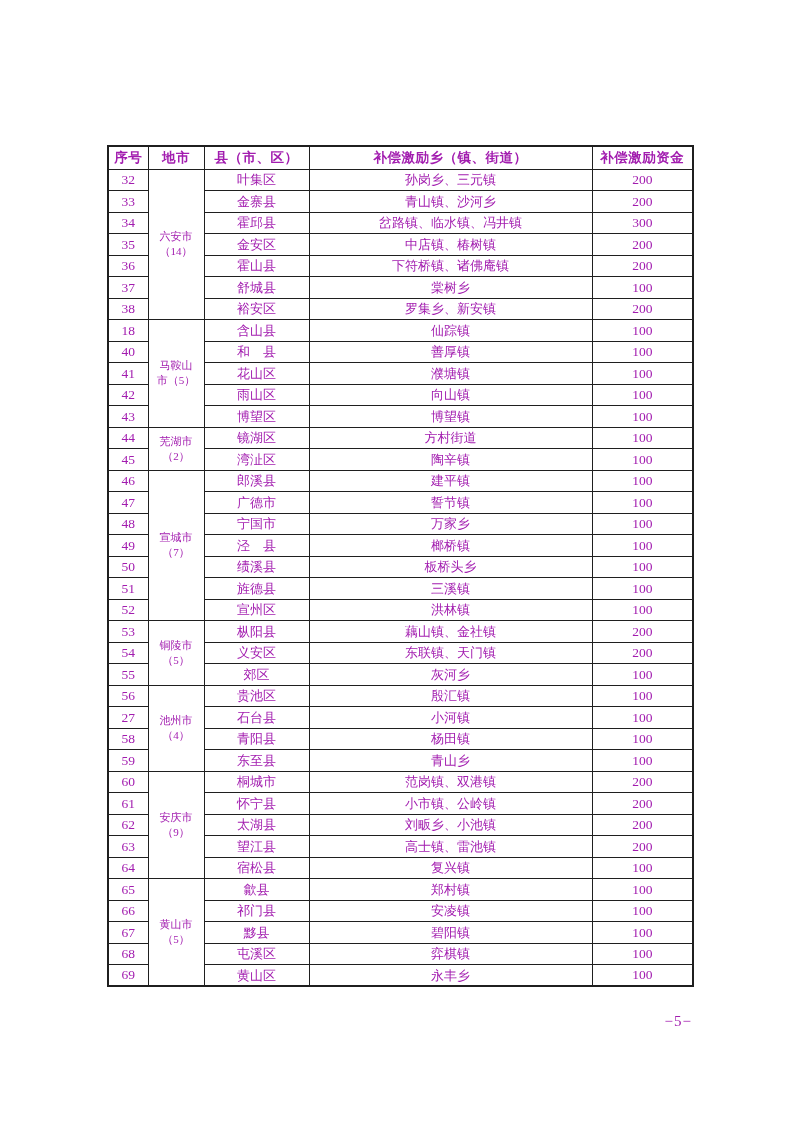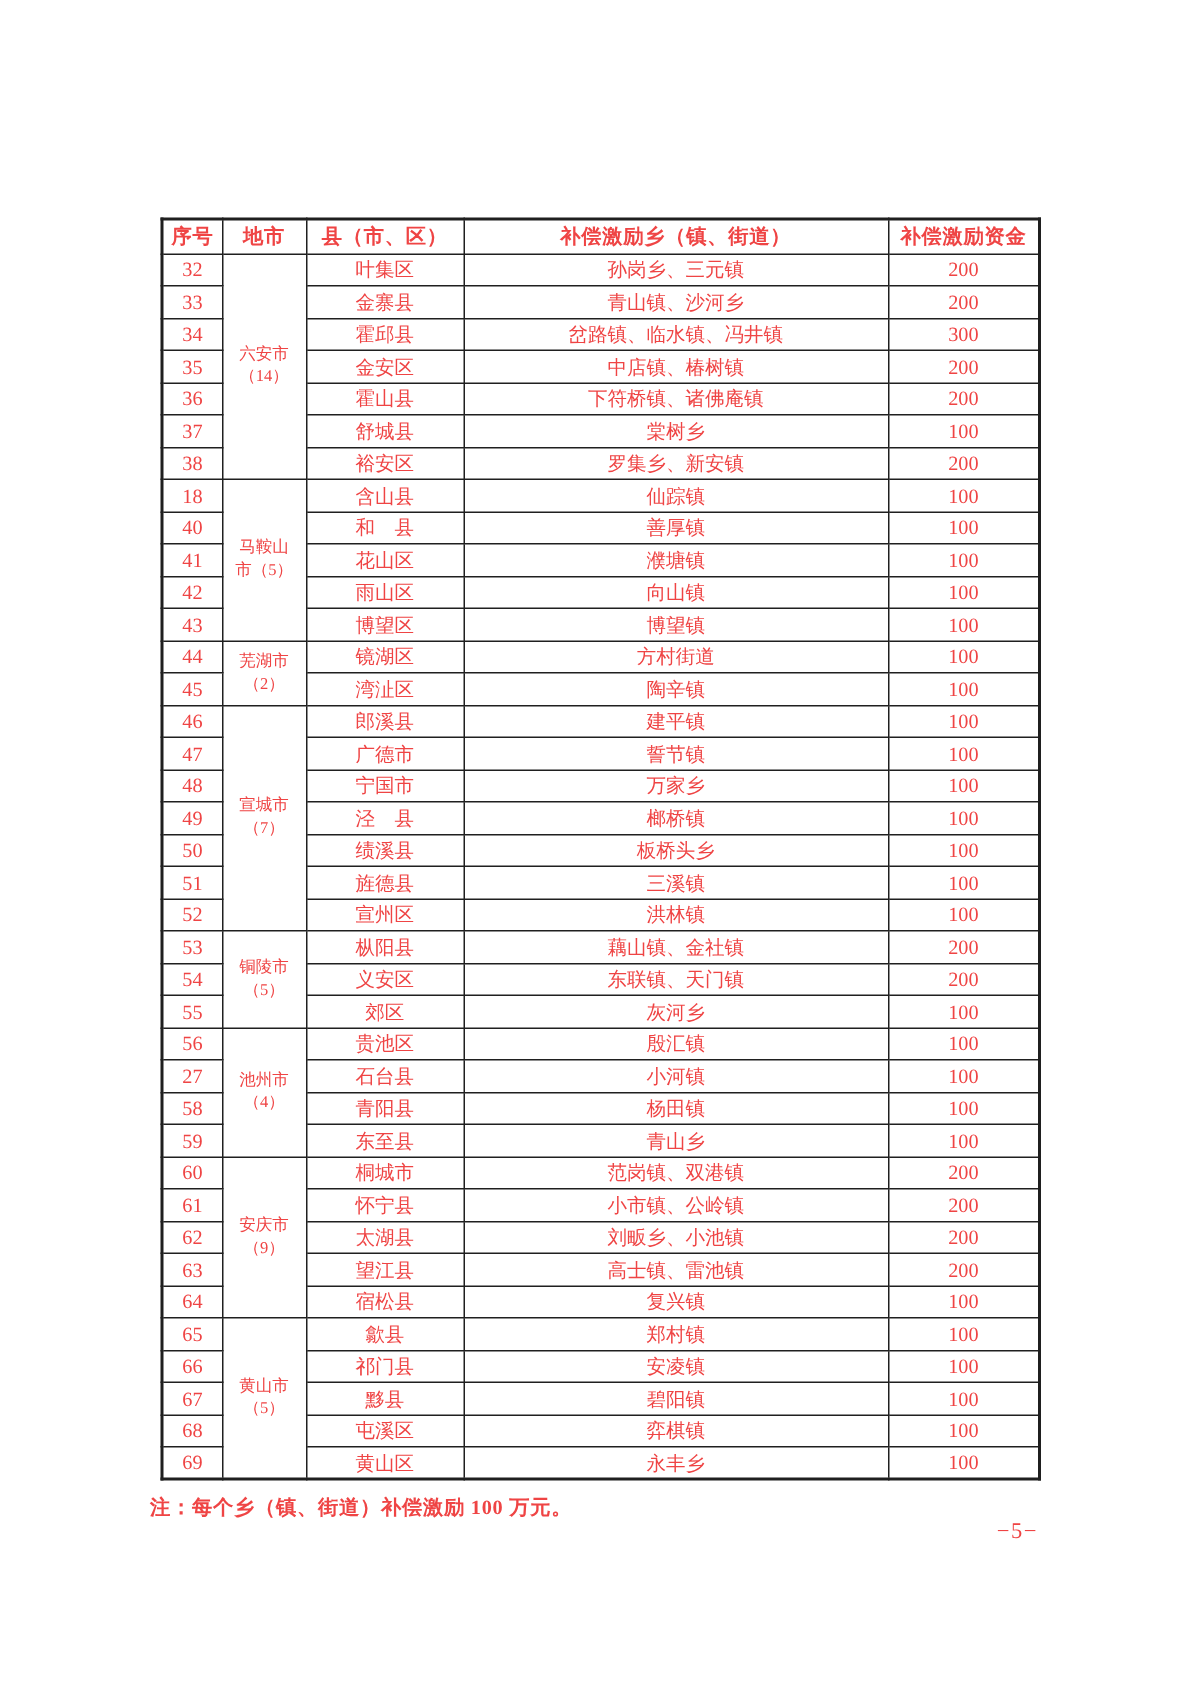--- a/index.html
+++ b/index.html
@@ -2,21 +2,21 @@
 <html><head>
 <meta charset="utf-8">
 <style>
   html, body { margin: 0; padding: 0; background: #ffffff; }
   .page {
     position: relative;
     width: 793px;
     height: 1122px;
     background: #ffffff;
     font-family: "Liberation Serif", "DejaVu Serif", serif;
-    color: #ef4444;
+    color: #a21caf;
     overflow: hidden;
   }
   table.award {
     position: absolute;
     left: 107px;
     top: 145px;
     width: 585px;
     border-collapse: collapse;
     table-layout: fixed;
     border: 2px solid #1f1f1f;
@@ -335,17 +335,16 @@
         </tr>
         <tr>
           <td class="serial-cell">69</td>
           <td class="county-cell">黄山区</td>
           <td class="townships-cell">永丰乡</td>
           <td class="fund-cell">100</td>
         </tr>
       </tbody>
   </table>
 
-  <div class="note">注：每个乡（镇、街道）补偿激励 100 万元。</div>
 
   <div class="page-number">−5−</div>
 
 </div>
 
 </body></html>

